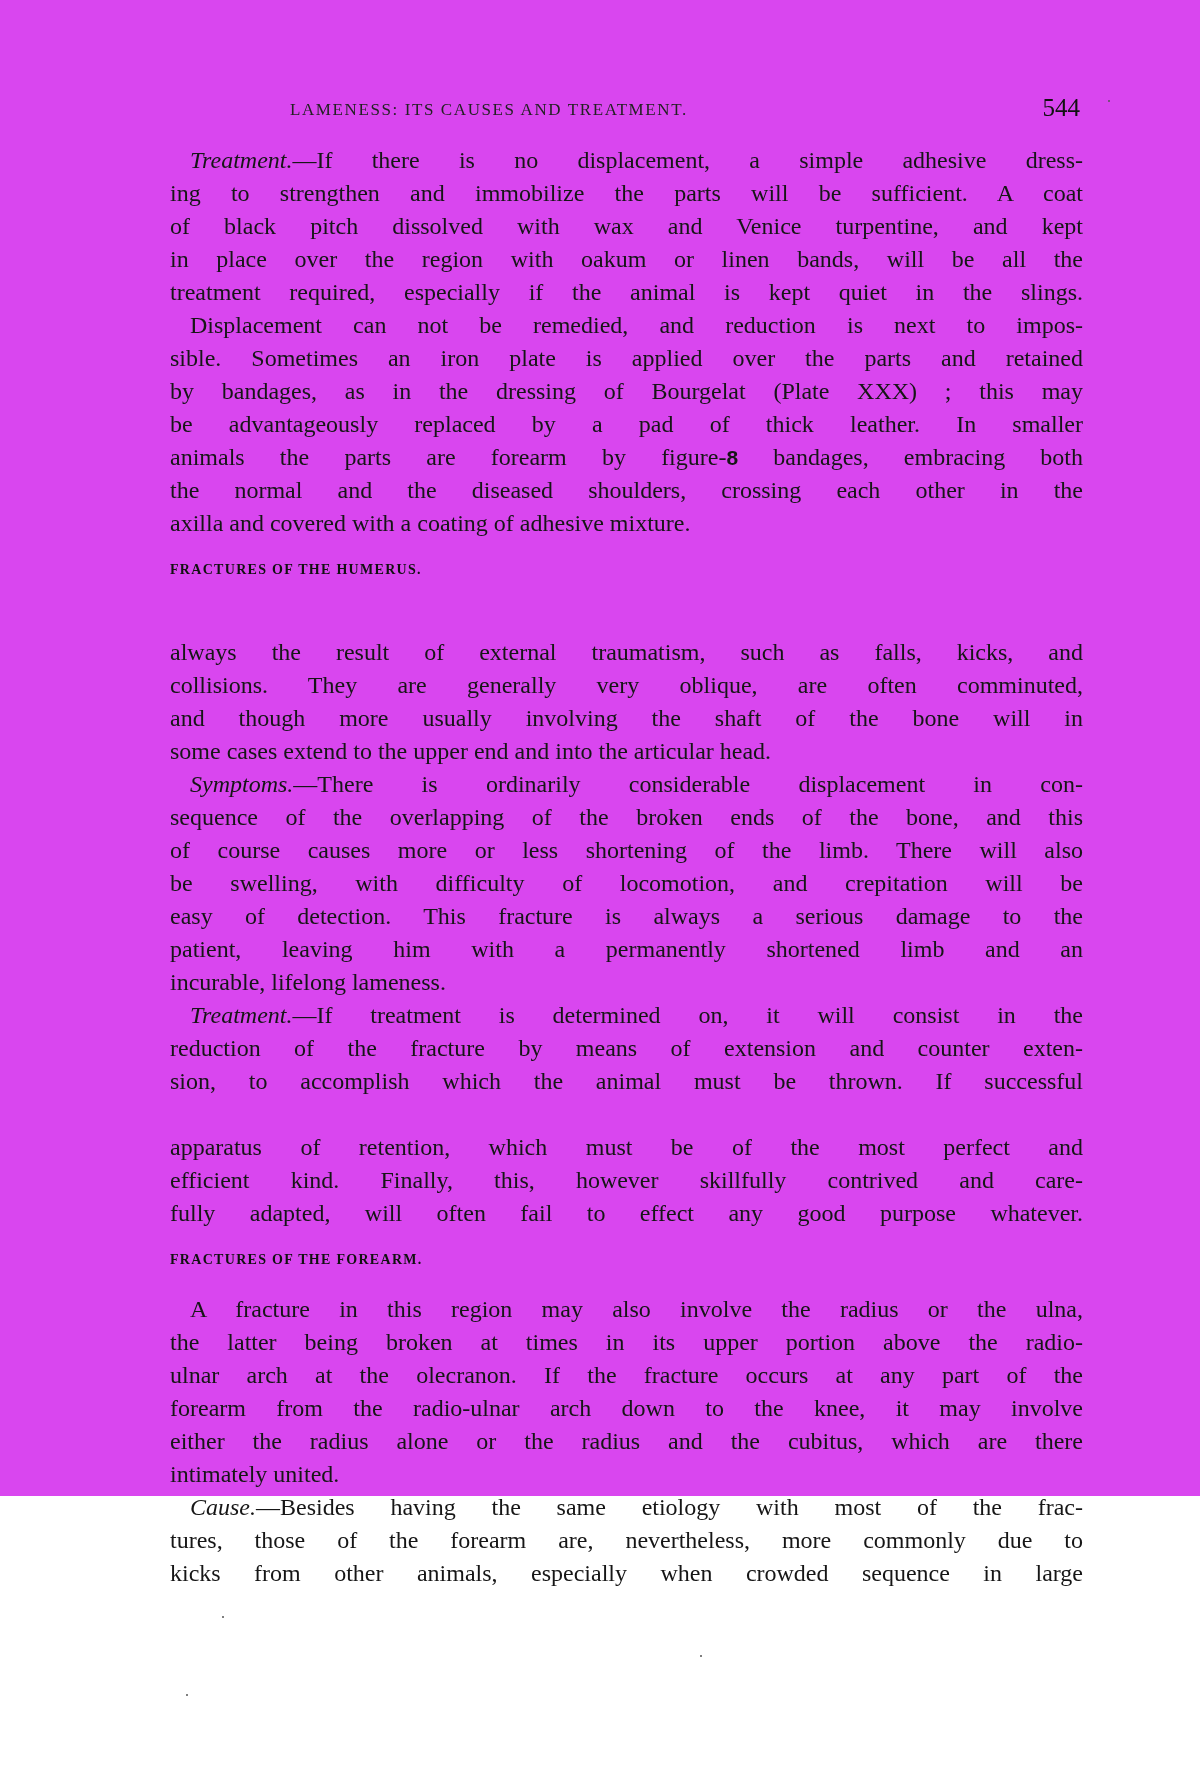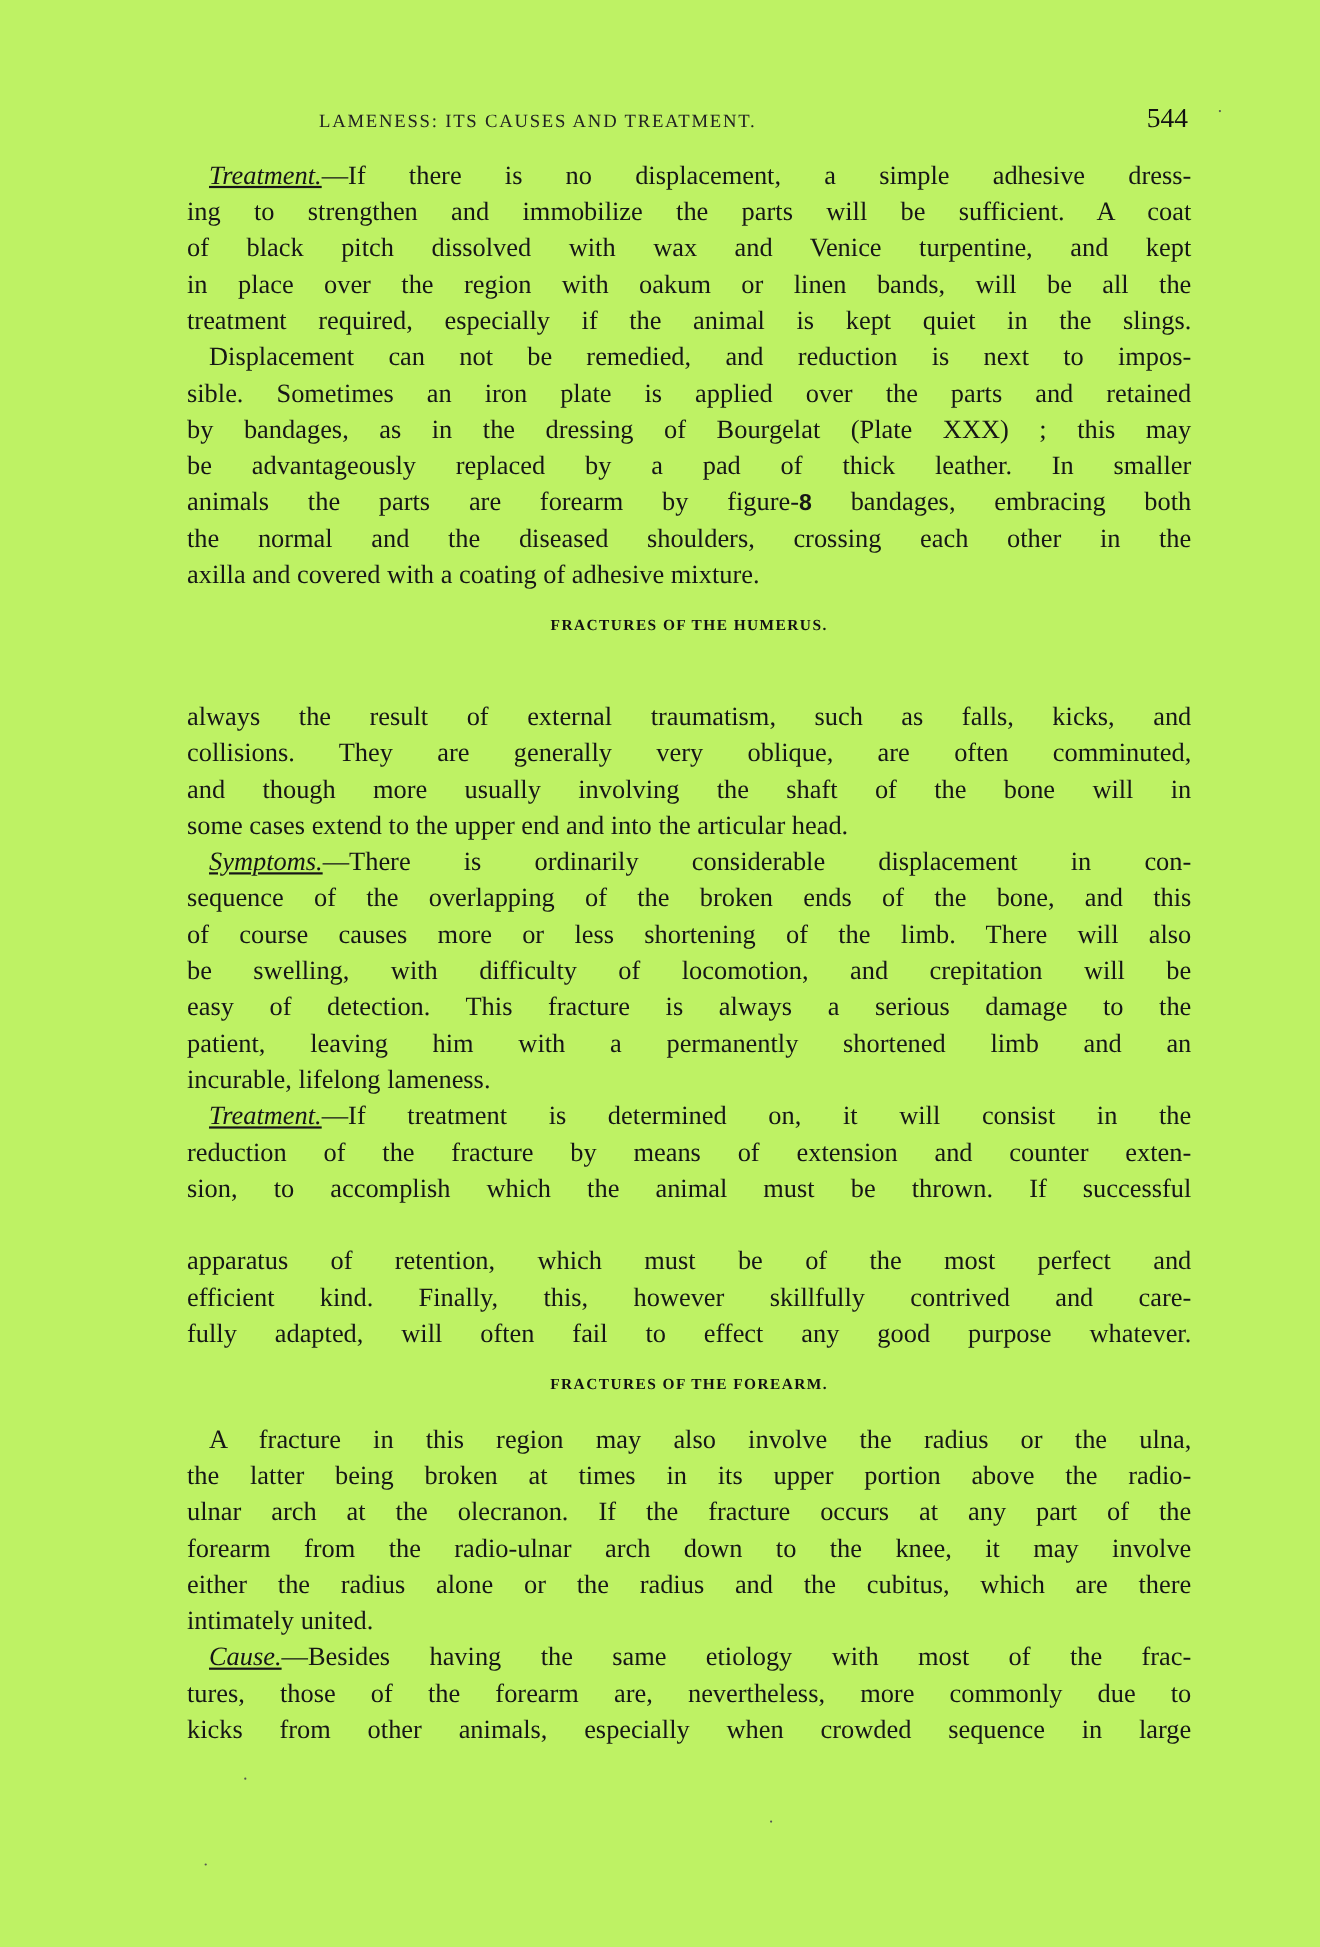--- a/index.html
+++ b/index.html
@@ -1,43 +1,43 @@
 <!DOCTYPE html>
 <html><head>
   <meta charset="utf-8">
   <style>
     html, body { margin: 0; padding: 0; background: #ffffff; }
     body { width: 1200px; height: 1770px; position: relative; overflow: hidden; }
     .page {
-      position: absolute; left: 0; top: 0; width: 1200px; height: 1770px;
-      background: #bef264; color: #1a1a1a;
+      position: absolute; left: 0; top: 0; width: 1200px; height: 1496px;
+      background: #d946ef; color: #1a1a1a;
       font-family: "Liberation Serif", "DejaVu Serif", serif;
     }
     .running-head {
       position: absolute; top: 100px; left: 290px; width: 650px;
       font-size: 17px; letter-spacing: 1.6px; color: #222;
     }
     .page-number {
       position: absolute; top: 94px; left: 1000px; width: 80px; text-align: right;
       font-size: 25px; color: #111;
     }
     .line {
       position: absolute; left: 170px; width: 913px;
       font-size: 24px; line-height: 30px; height: 30px;
       text-align: justify; text-align-last: justify; white-space: nowrap; overflow: visible;
       color: #161616;
     }
     .line.indent { left: 190px; width: 893px; }
     .line.last { text-align-last: left; }
     .line span.inner { display: inline-block; width: 100%; text-align: justify; text-align-last: justify; white-space: normal; }
     .line.last span.inner { text-align-last: left; }
-    .ital { font-style: italic; text-decoration: underline; }
+    .ital { font-style: italic; }
     .bold-digit { font-family: "Liberation Sans", "DejaVu Sans", sans-serif; font-weight: bold; font-size: 21px; }
     .section-heading {
-      position: absolute; left: 170px; width: 913px; text-align: center;
+      position: absolute; left: 170px; width: 913px; text-align: left;
       font-size: 14px; font-weight: bold; letter-spacing: 1.3px; color: #111;
     }
     .speck { position: absolute; width: 2px; height: 2px; background: #555; border-radius: 1px; }
   </style>
 </head>
 <body>
 
 <div class="page">
 
   <div class="running-head">LAMENESS: ITS CAUSES AND TREATMENT.</div>

